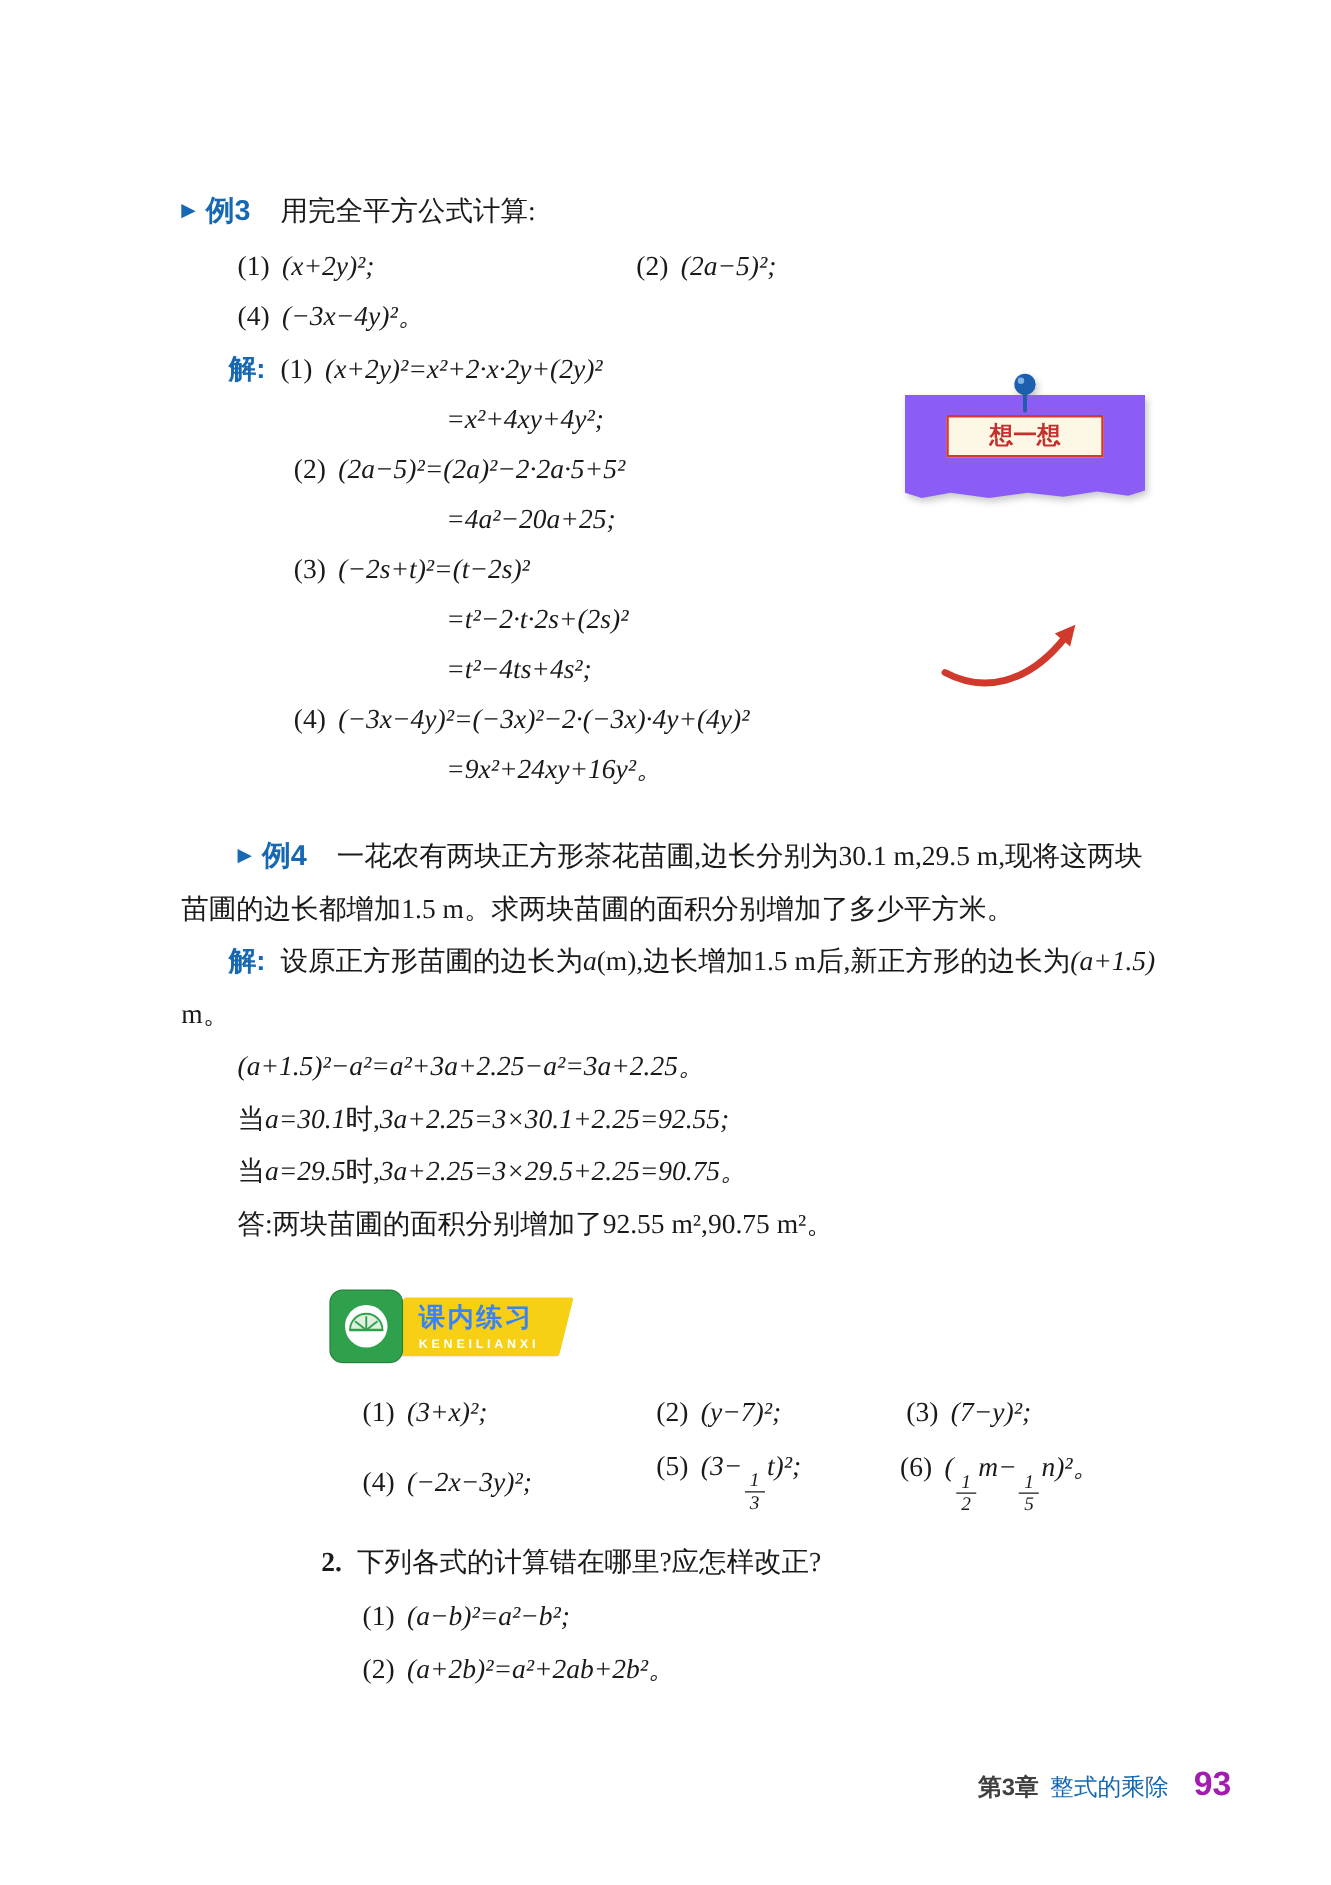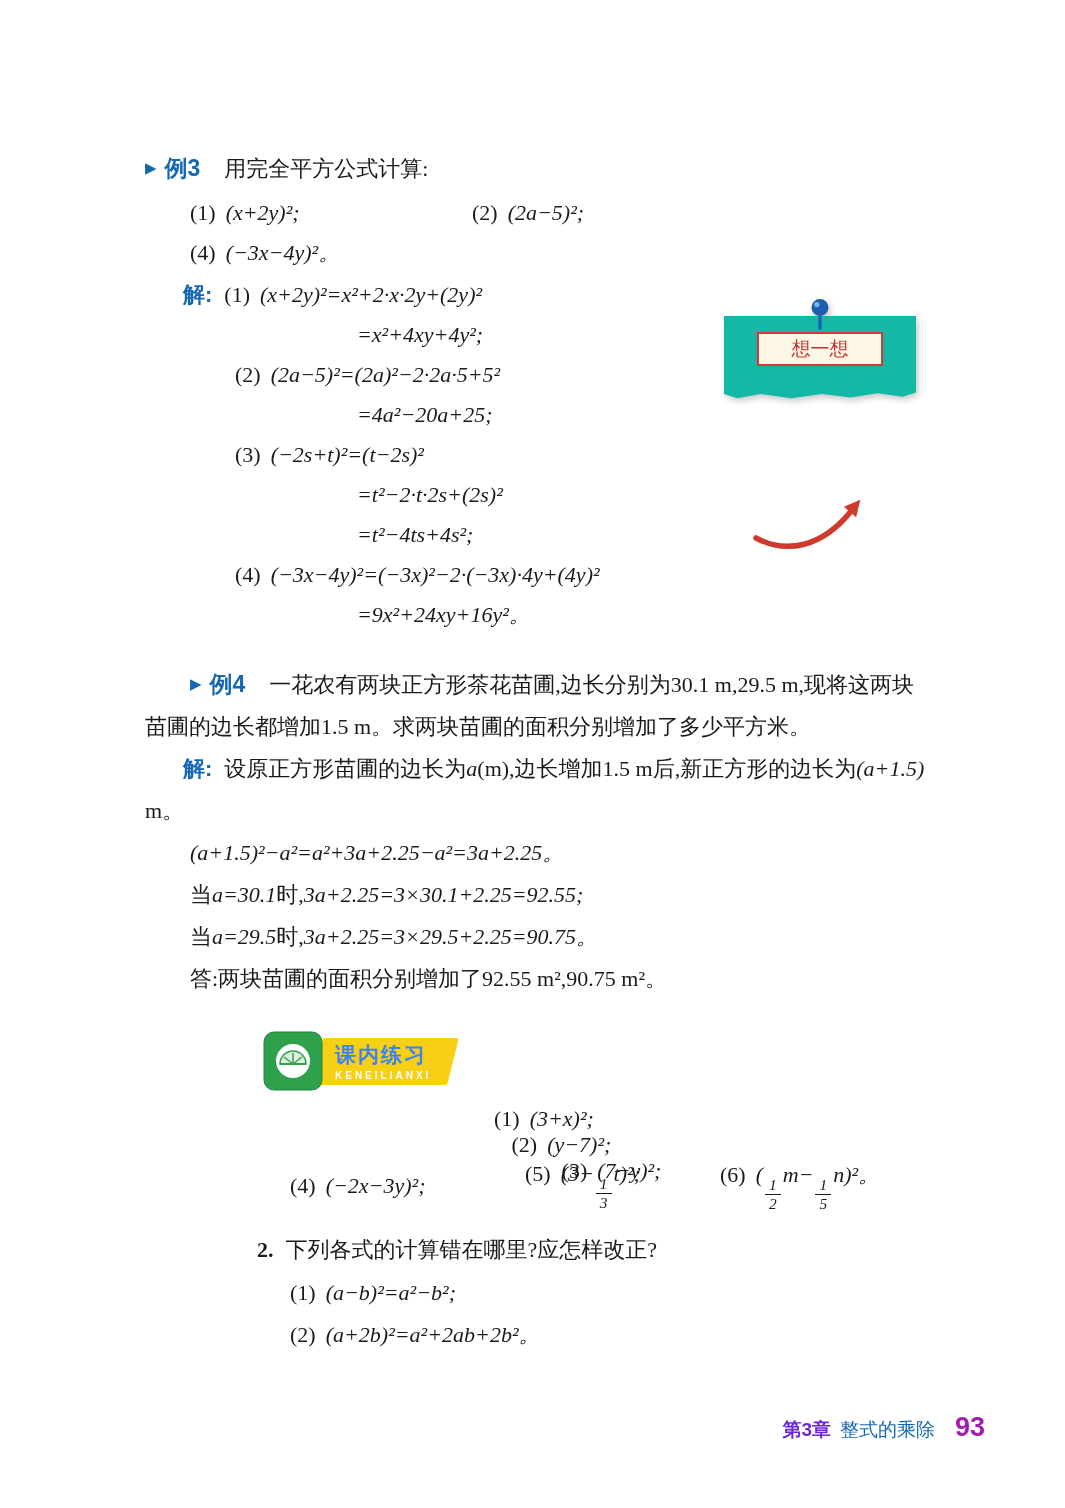--- a/index.html
+++ b/index.html
@@ -27,21 +27,21 @@
     font-family: "Liberation Sans", sans-serif;
     font-size: 22px; margin-right: 12px;
   }
   .math { font-style: italic; }
   .pno { margin-right: 10px; font-style: normal; }
 
   .ex-head { line-height: 40px; }
 
   
   .prob-grid { padding-left: 45px; margin-top: 4px; }
-  .prob-row { display: flex; height: 40px; align-items: center; }
+  .prob-row { display: flex; height: 40px; align-items: center; gap: 37px; }
   .prob-row .c1 { width: 282px; }
 
   
   .solution { margin-top: 2px; }
   .sol-line { height: 40px; display: flex; align-items: center; }
   .sol-line.first    { padding-left: 38px; }
   .sol-line.numbered { padding-left: 90px; }
   .sol-line.cont     { padding-left: 212px; }
 
   
@@ -67,60 +67,61 @@
   .ribbon-sub {
     position: relative; z-index: 1; color: #ffffff; font-weight: bold;
     font-family: "Liberation Sans", sans-serif; font-size: 10px; line-height: 13px;
     letter-spacing: 3px; text-align: center;
   }
 
   
   .q-title { line-height: 44px; padding-left: 112px; }
   .qno { font-weight: bold; margin-right: 12px; }
   .p-row { display: flex; align-items: center; padding-left: 145px; }
-  .p-row.row1 { height: 48px; flex-direction: column; }
+  .p-row.row1 { height: 48px; }
   .p-row.row2 { height: 64px; }
   .row1 .c1 { width: 235px; } .row1 .c2 { width: 200px; }
   .row2 .c1 { width: 235px; } .row2 .c2 { width: 195px; }
   .q2-item { line-height: 42px; padding-left: 145px; }
   .q2-block { margin-top: 10px; }
 
   
   .frac {
     display: inline-flex; flex-direction: column; text-align: center;
     vertical-align: -0.55em; font-size: 0.7em; line-height: 1.15;
     margin: 0 2px;
   }
   .fnum { border-bottom: 1.6px solid currentColor; padding: 0 4px; }
   .fden { padding: 0 4px; }
 
   
   .note-wrap { position: absolute; left: 724px; top: 316px; width: 192px; filter: drop-shadow(2px 3px 3px rgba(0,0,0,0.22)); }
   .note {
-    background: #14b8a6;
+    background: #8b5cf6;
     padding: 16px 13px 24px;
     clip-path: polygon(0% 0%, 100% 0%, 100% 91%, 93% 96%, 80% 92%, 66% 97%, 51% 93%, 35% 98%, 19% 93%, 7% 98%, 0% 93%);
+    font-weight: bold;
   }
   .note-title {
     border: 2px solid #d23b33; color: #c62f2f; text-align: center;
     width: 126px; margin: 0 auto 10px; font-size: 19px; line-height: 30px;
     font-family: "Liberation Sans", sans-serif; background: #fdf8e6;
   }
   .note-text { font-size: 19px; line-height: 34px; text-align: justify; text-indent: 2em; color: #222; }
   .pin { position: absolute; left: 50%; top: -18px; transform: translateX(-50%); z-index: 3; }
 
   .arrow { position: absolute; left: 748px; top: 492px; }
 
   
   .footer {
     position: absolute; top: 1412px; right: 80px;
     display: flex; align-items: baseline;
     font-family: "Liberation Sans", sans-serif;
   }
-  .f-ch { color: #6d28d9; font-weight: bold; font-size: 19px; margin-right: 9px; }
+  .f-ch { color: #404040; font-weight: bold; font-size: 19px; margin-right: 9px; }
   .f-title { color: #1668b3; font-size: 19px; }
   .f-page { color: #a21caf; font-weight: bold; font-size: 27px; margin-left: 20px; }
 </style>
 </head>
 <body>
 
 <div class="page">
 
   <main class="content">
 

